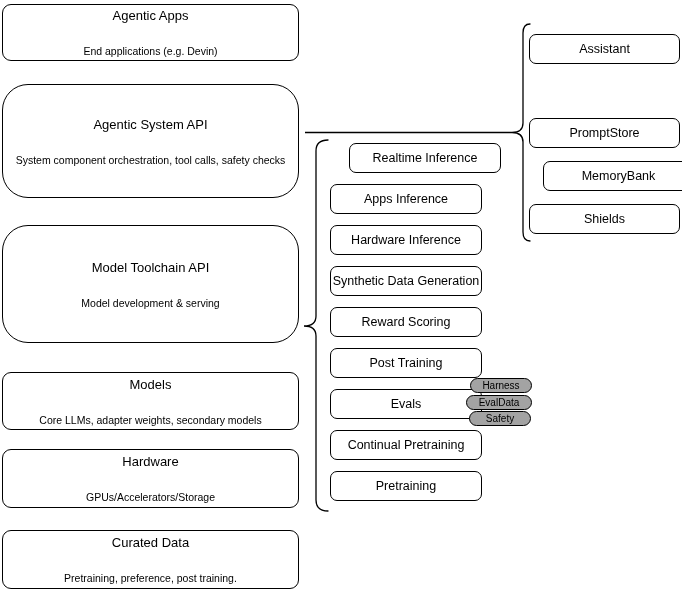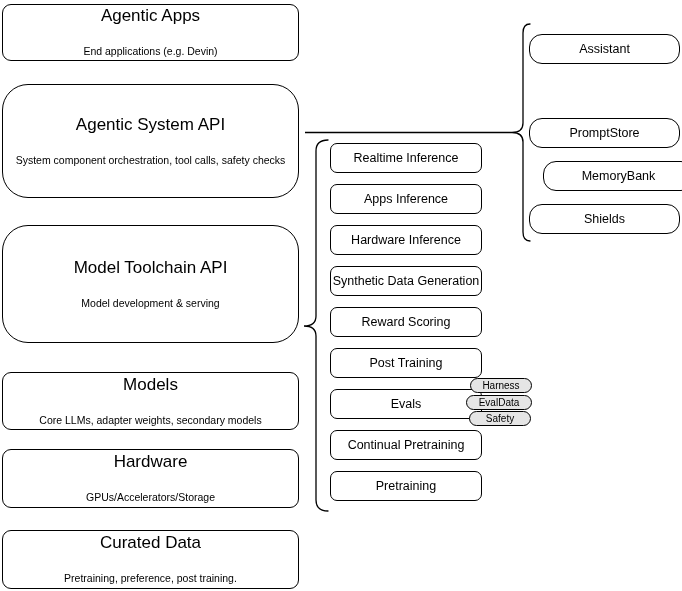--- a/index.html
+++ b/index.html
@@ -33,48 +33,48 @@
     flex-direction: column;
     align-items: center;
     justify-content: center;
     text-align: center;
   }
   .layer {
     left: 2px;
     width: 297px;
   }
   .layer .title {
-    font-size: 17px;
+    font-size: 13px;
     line-height: 17px;
   }
   .layer .sub {
     font-size: 10.5px;
     line-height: 14px;
     margin-top: 20px;
   }
   .r9  { border-radius: 9px; }
   .r26 { border-radius: 26px; }
   .mbox {
     left: 330px;
     width: 152px;
     height: 30px;
     border-radius: 7px;
     font-size: 12.5px;
   }
   .rbox {
     left: 529px;
     width: 151px;
     height: 30px;
-    border-radius: 13px;
+    border-radius: 7px;
     font-size: 12.5px;
   }
   .pill {
     position: absolute;
     box-sizing: border-box;
-    background: #e5e5e5;
+    background: #a3a3a3;
     border: 1.3px solid #000000;
     border-radius: 999px;
     height: 15px;
     display: flex;
     align-items: center;
     justify-content: center;
     font-size: 10px;
     line-height: 10px;
     z-index: 3;
   }
@@ -113,21 +113,21 @@
   <div class="box layer r9" style="top:449px;height:59px;">
     <span class="title">Hardware</span>
     <span class="sub">GPUs/Accelerators/Storage</span>
   </div>
 
   <div class="box layer r9" style="top:530px;height:59px;">
     <span class="title">Curated Data</span>
     <span class="sub">Pretraining, preference, post training.</span>
   </div>
 
-  <div class="box mbox" style="top:143px;">
+  <div class="box mbox" style="top:143px;margin-left:19px;">
     <span>Realtime Inference</span>
   </div>
   <div class="box mbox" style="top:184px;">
     <span>Apps Inference</span>
   </div>
   <div class="box mbox" style="top:225px;">
     <span>Hardware Inference</span>
   </div>
   <div class="box mbox" style="top:266px;">
     <span>Synthetic Data Generation</span>

